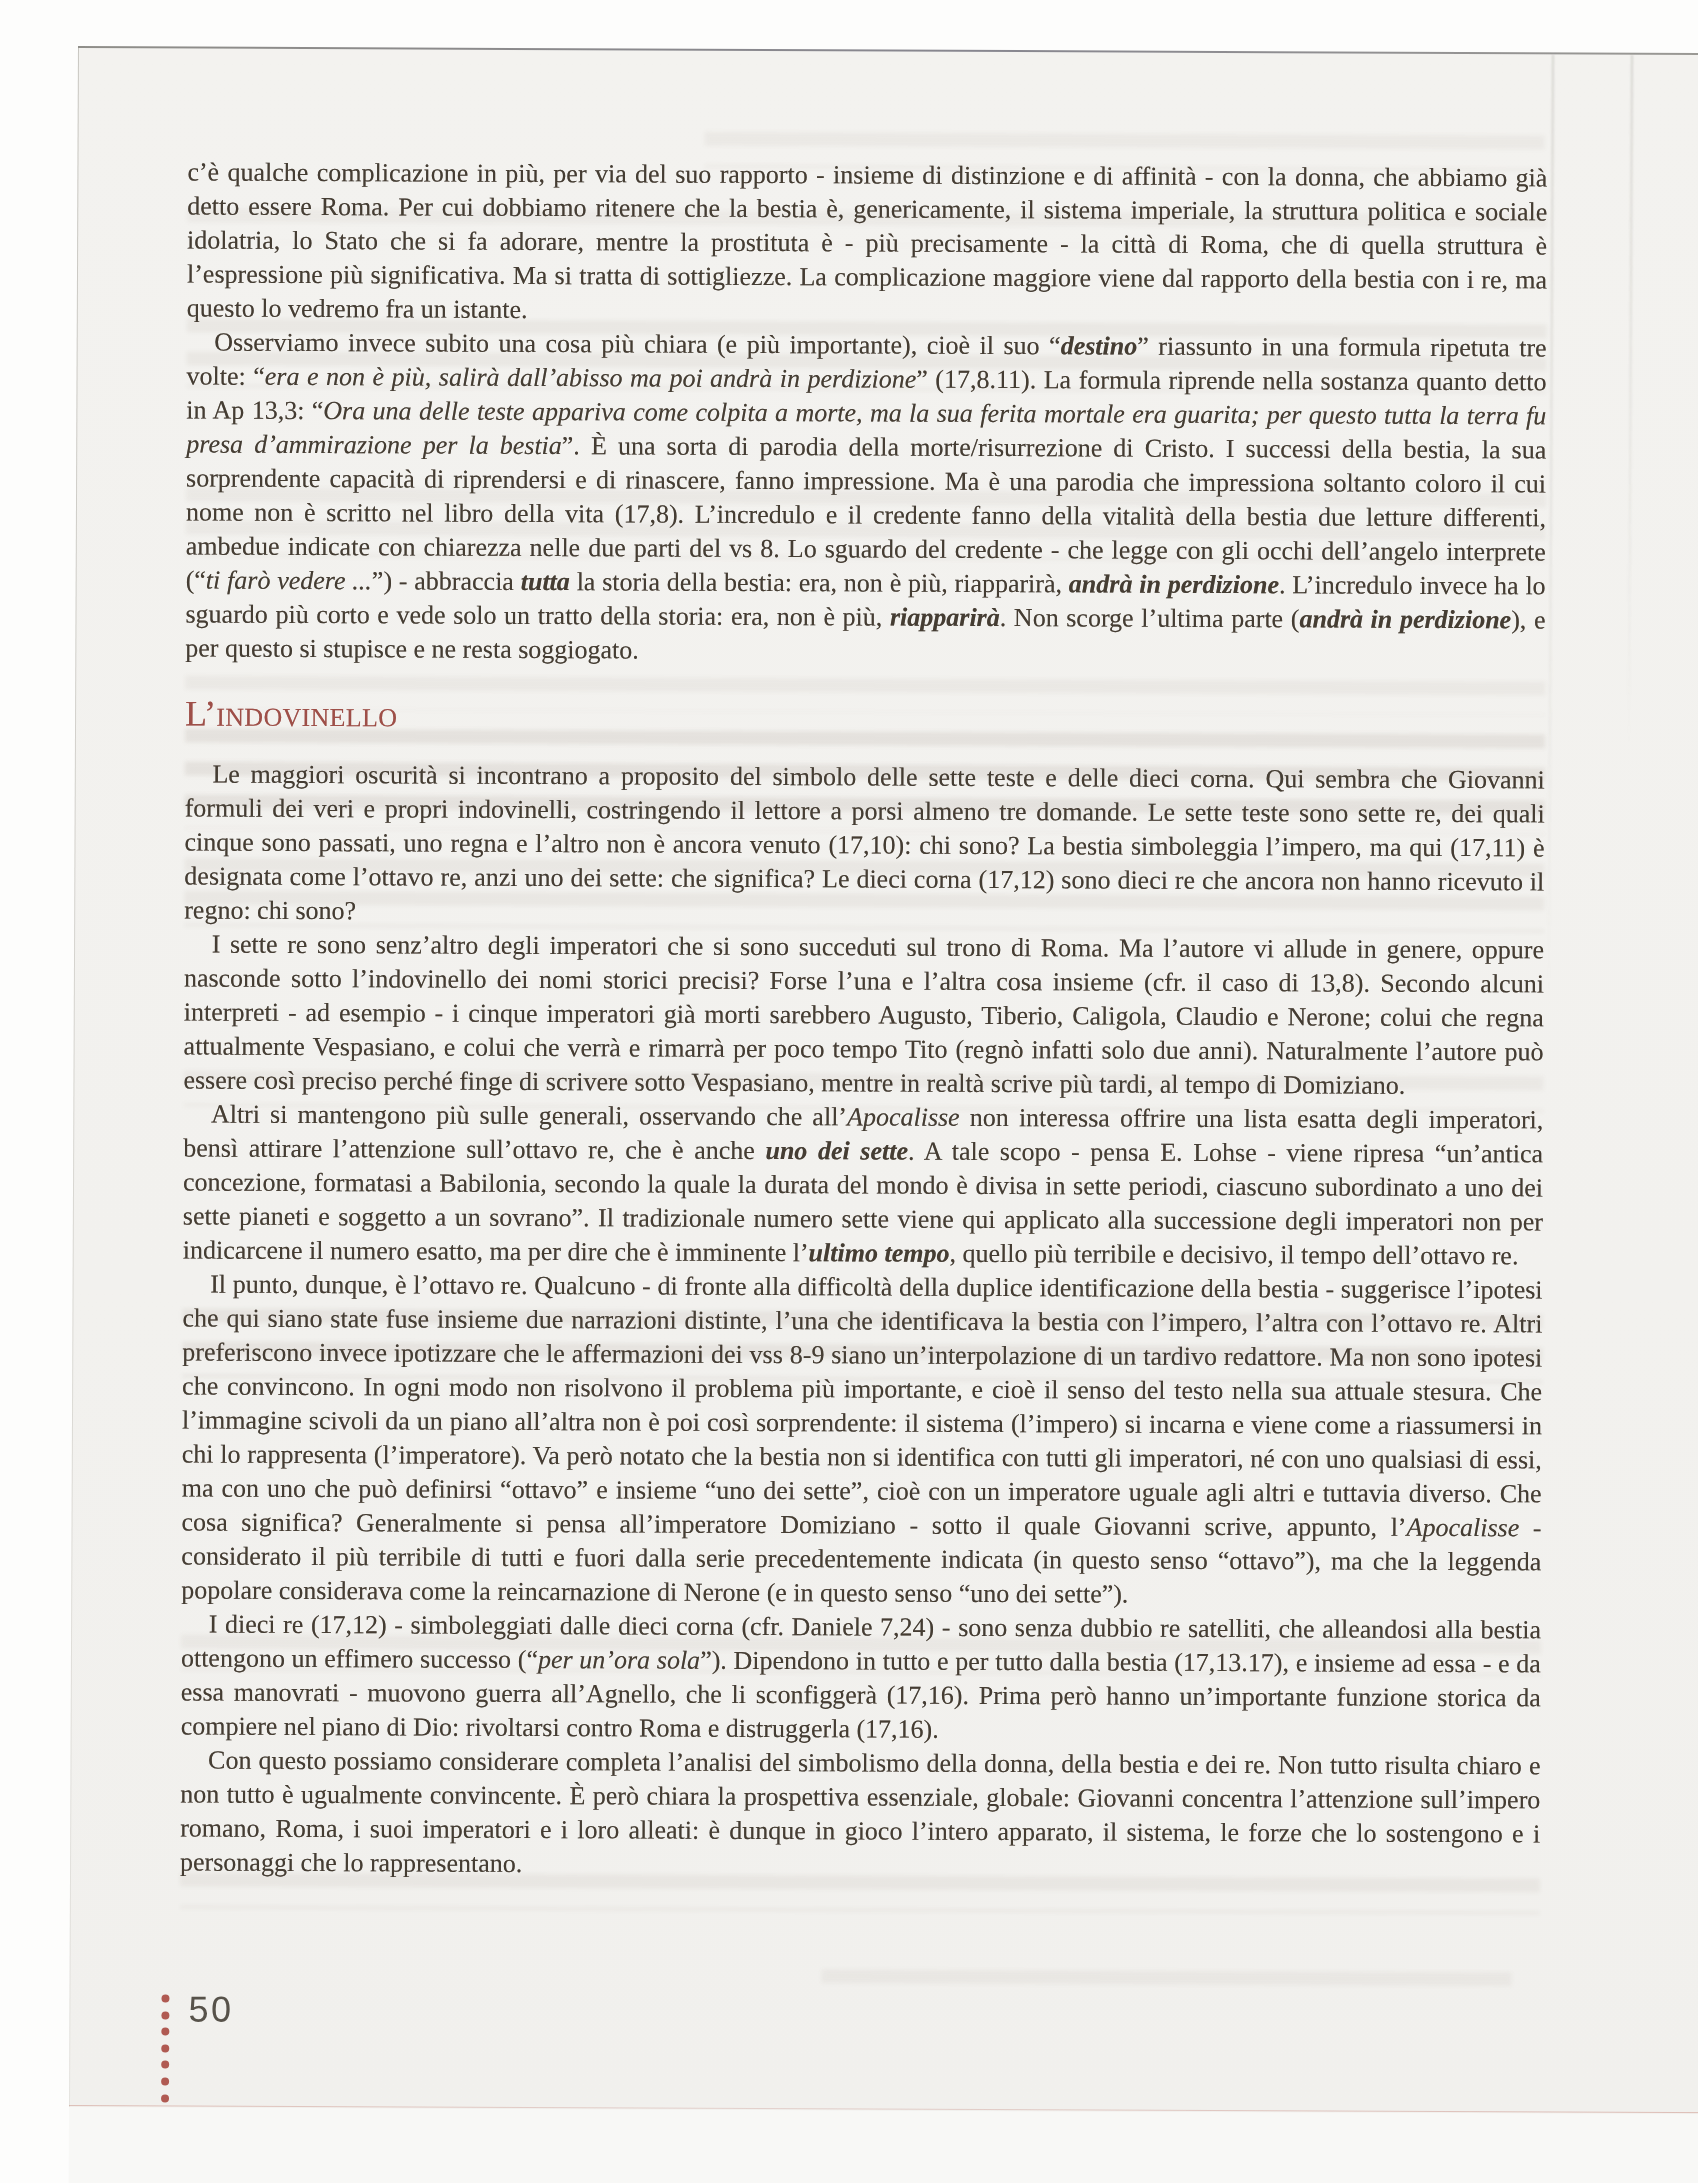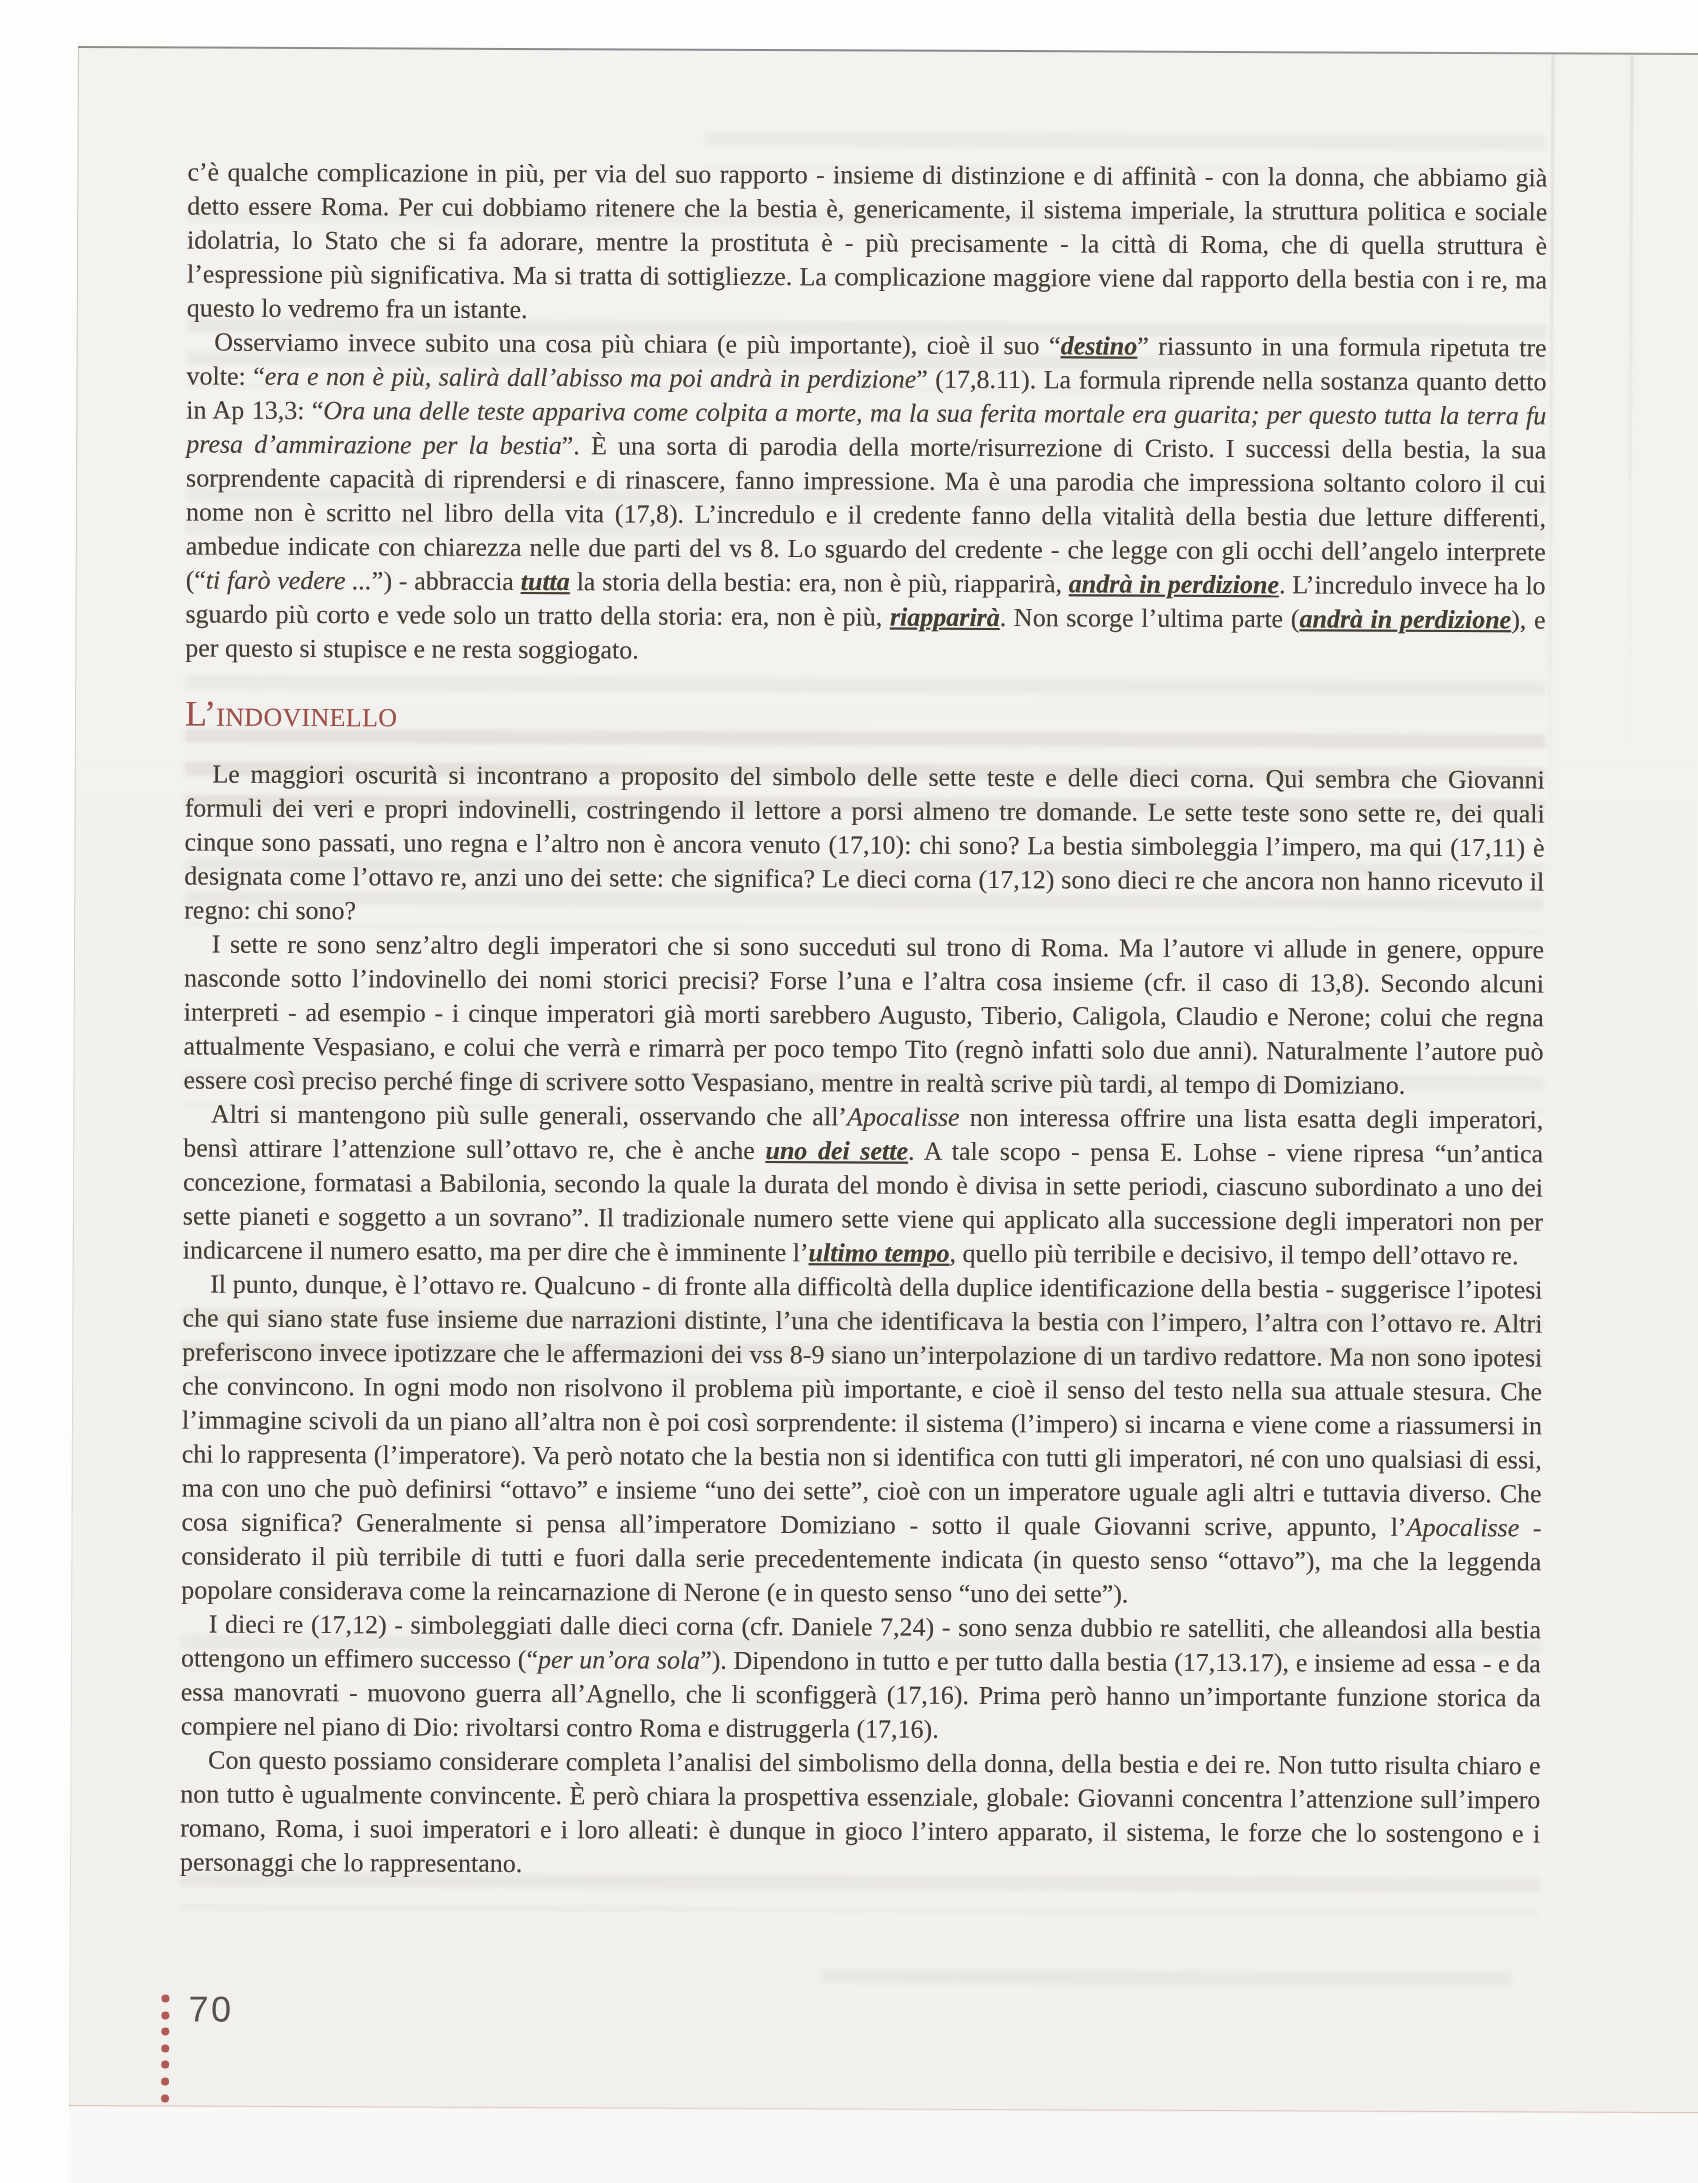--- a/index.html
+++ b/index.html
@@ -48,21 +48,21 @@
   .article{
     position:absolute;left:110px;top:107px;width:1360px;
     color:#453d33;
     font-size:26px;line-height:34px;
     text-align:justify;
     text-shadow:0 0 0.4px rgba(69,61,51,.55);
   }
   .article p{margin:0;}
   .article p.indent{text-indent:27.6px;}
   .it{font-style:italic;}
-  .bit{font-style:italic;font-weight:bold;text-decoration:underline;}
+  .bit{font-style:italic;font-weight:bold;}
   h2.section-heading{
     margin:29px 0 21px 0;
     font-weight:normal;
     color:#9e4f48;
     font-size:26px;line-height:38px;letter-spacing:0.3px;
     text-shadow:0 0 0.4px rgba(158,79,72,.5);
   }
   h2.section-heading::first-letter{font-size:36px;}
   
   .red-dots{
@@ -120,18 +120,18 @@
 
   <div class="red-dots">
       <span class="dot"></span>
       <span class="dot"></span>
       <span class="dot"></span>
       <span class="dot"></span>
       <span class="dot"></span>
       <span class="dot"></span>
       <span class="dot"></span>
     </div>
-  <div class="page-number">70</div>
+  <div class="page-number">50</div>
 
   <div class="bottom-edge-line"></div>
   <div class="below-page"></div>
 </div>
 
 
 </body></html>

